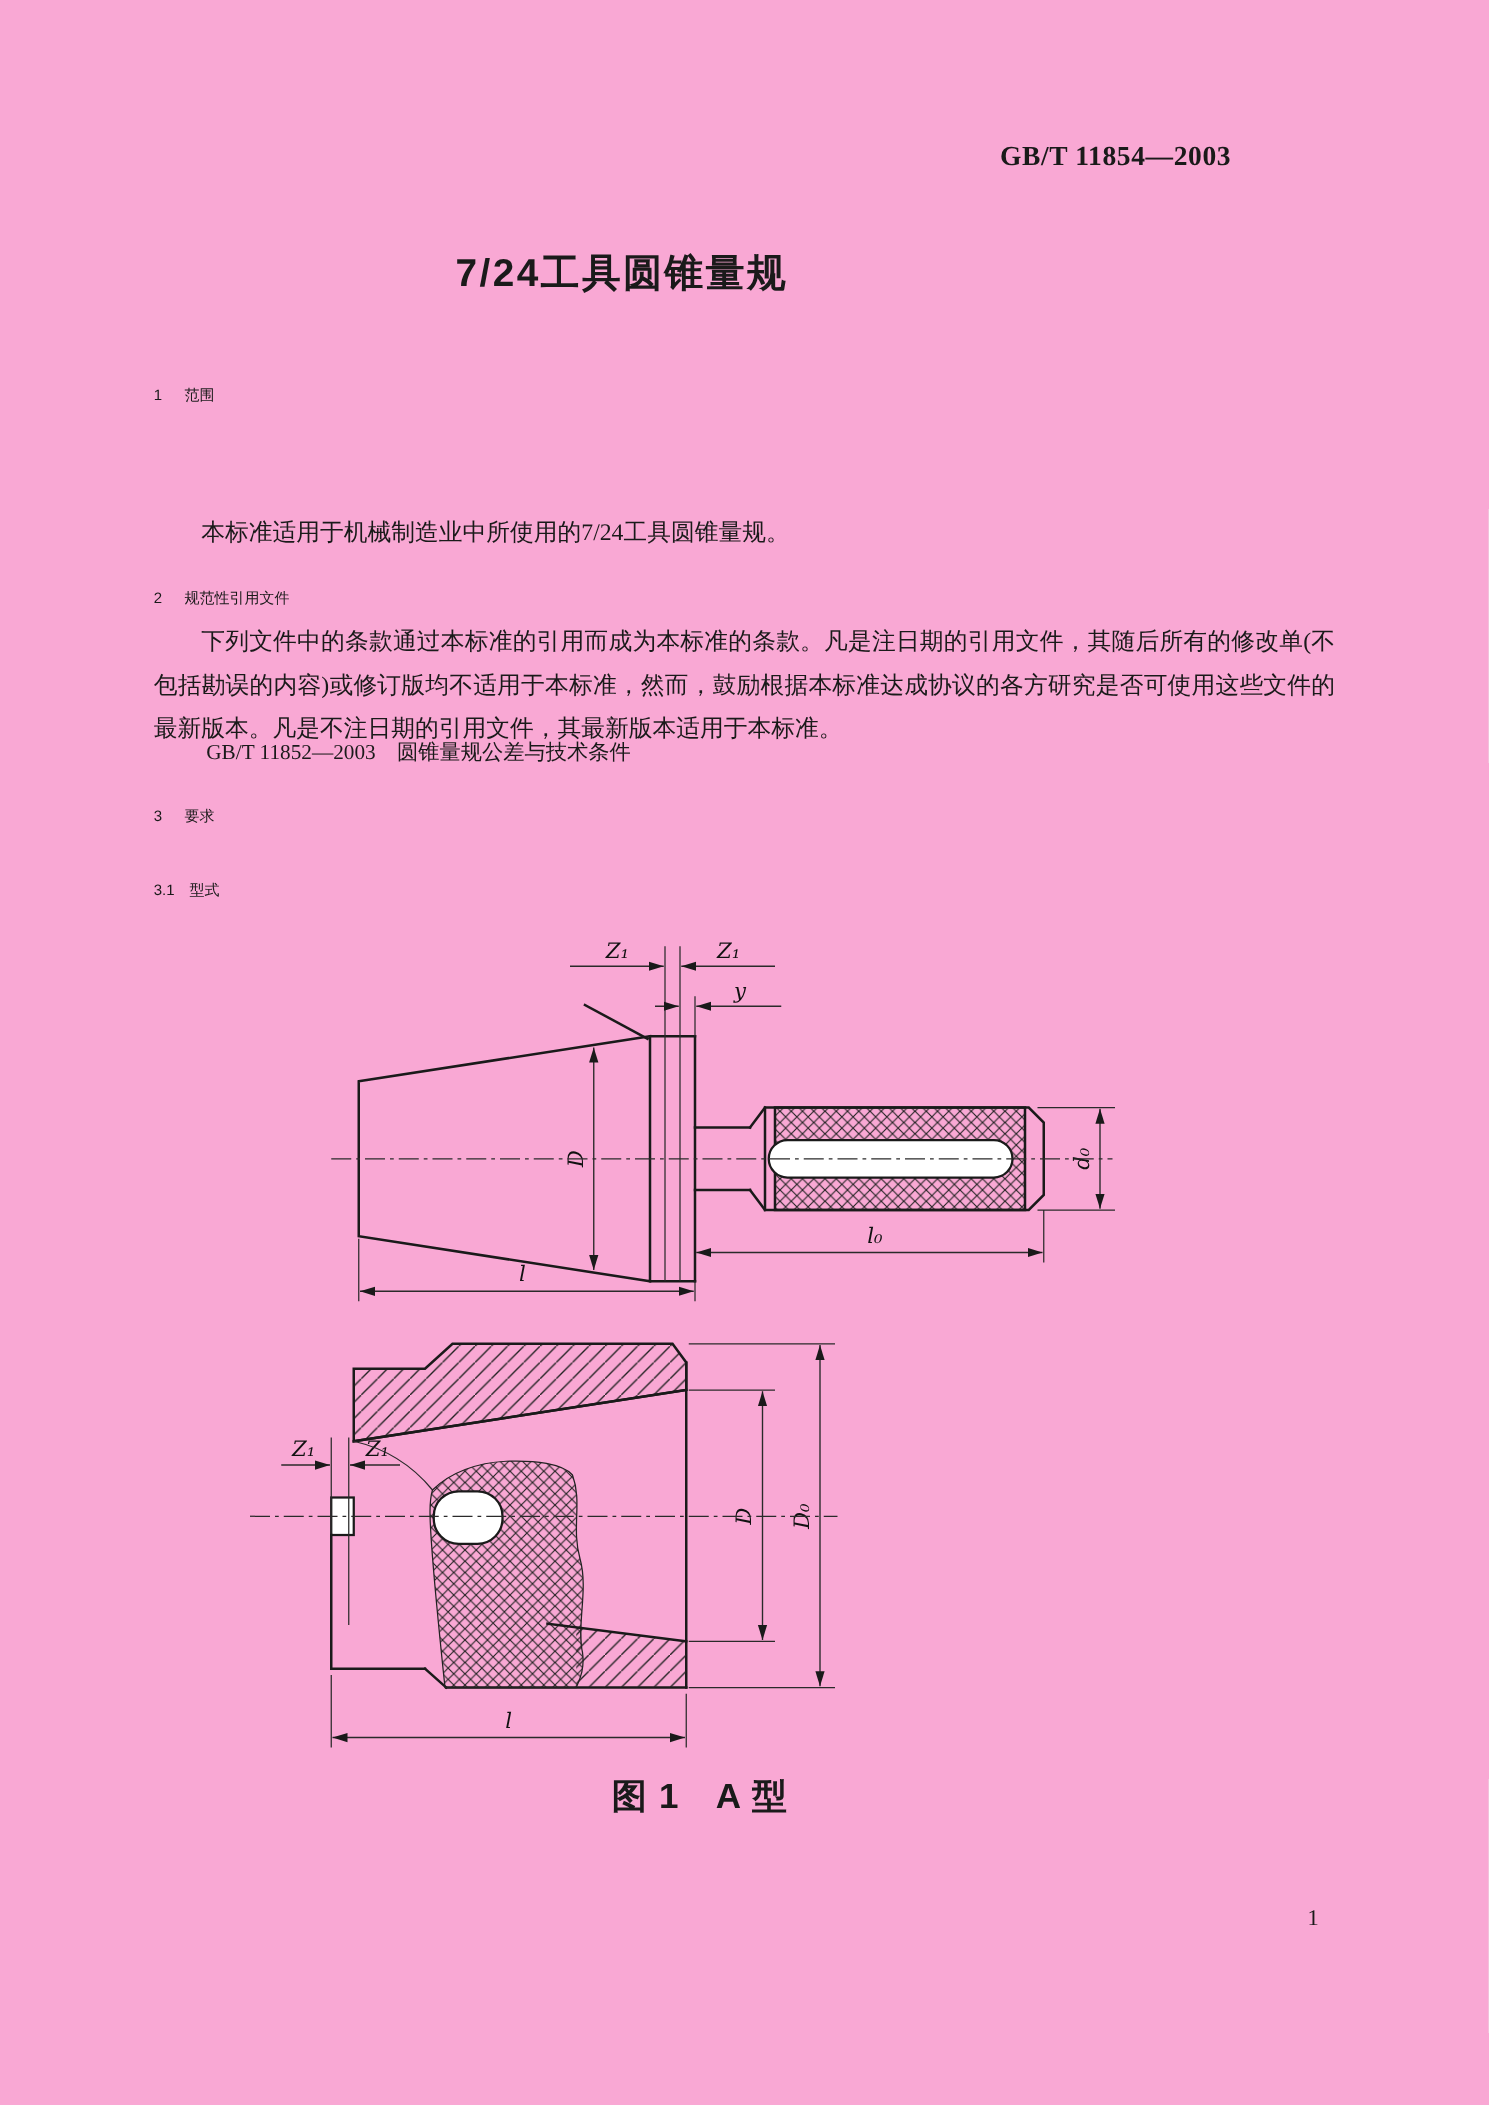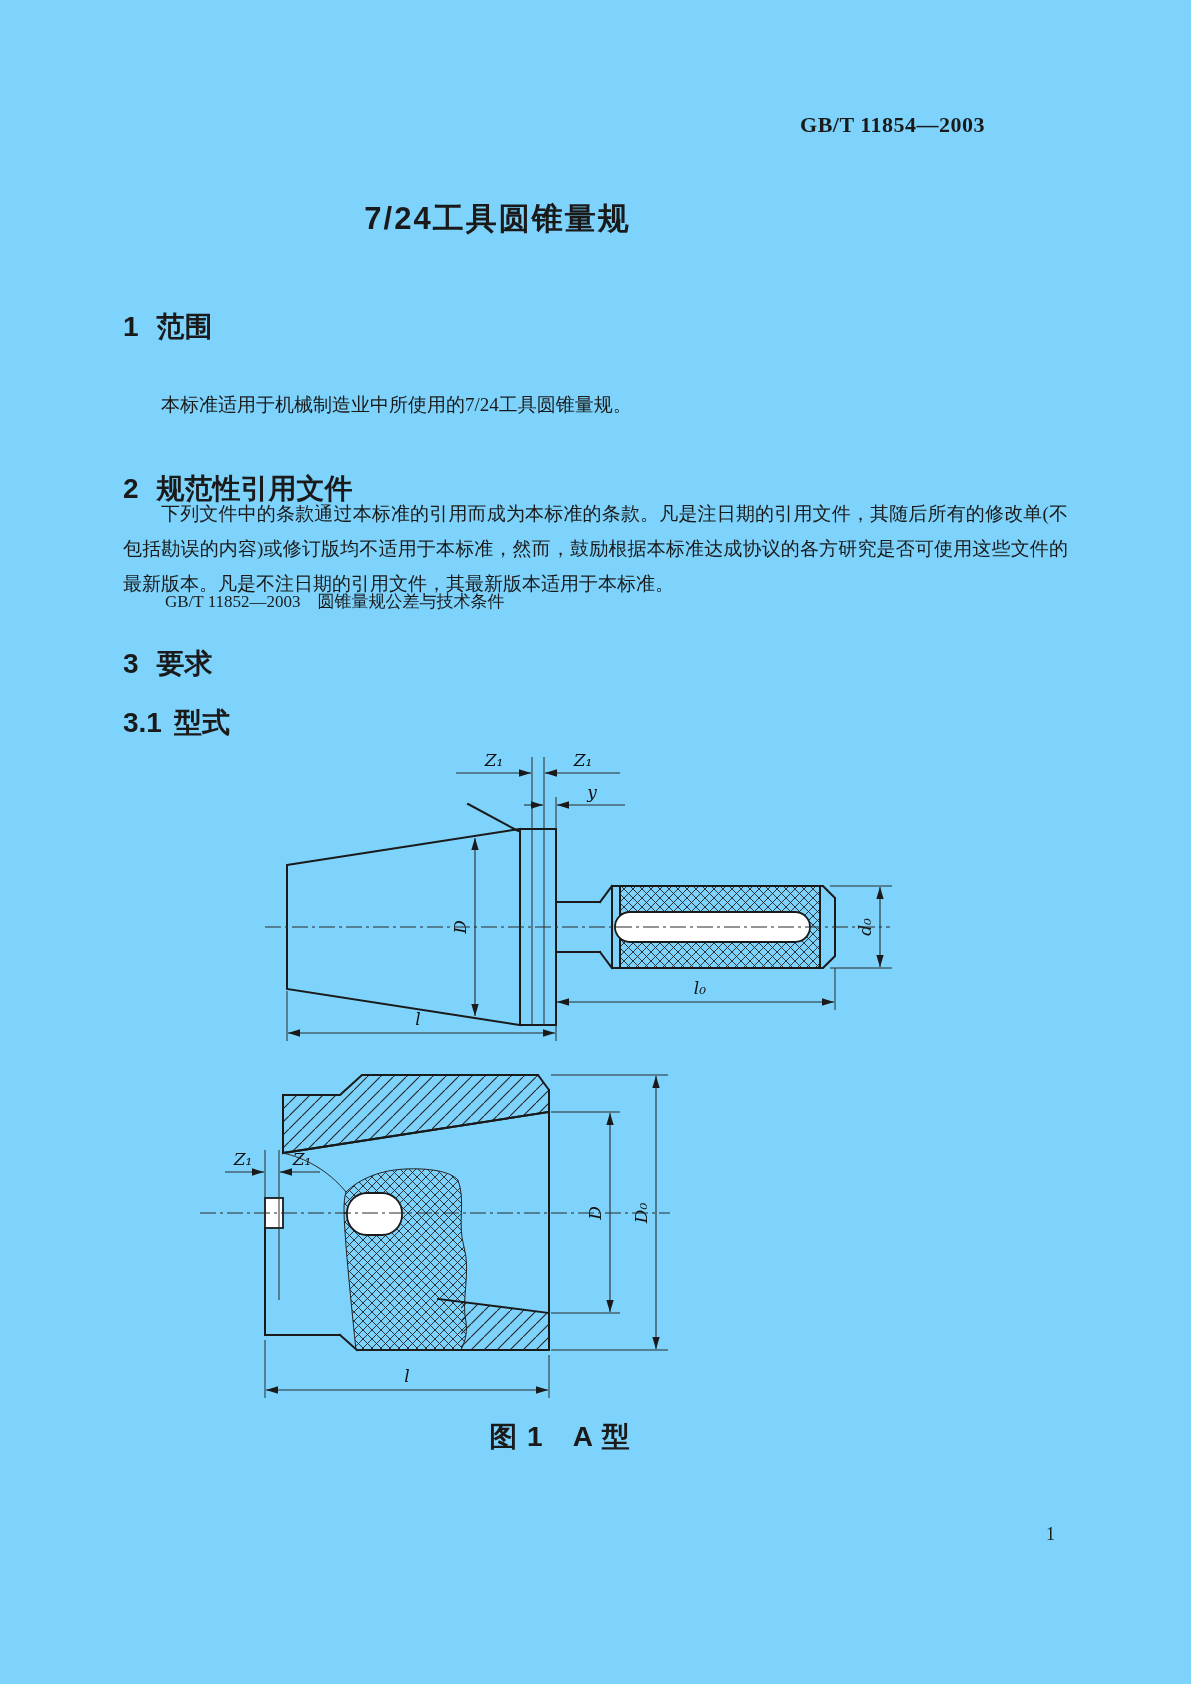--- a/index.html
+++ b/index.html
@@ -1,32 +1,32 @@
 <!DOCTYPE html>
 <html><head>
 <meta charset="utf-8">
 <style>
   html,body{margin:0;padding:0;background:#e8e8e8;}
   .page{
-    position:relative;width:1191px;height:1684px;background:#7dd3fc;
+    position:relative;width:1191px;height:1684px;background:#f9a8d4;
     margin:0 auto;overflow:hidden;color:#1a1a1a;
     font-family:"Liberation Serif","DejaVu Serif",serif;
   }
   .abs{position:absolute;}
   .std-code{
     top:112px;right:206px;font-size:22px;font-weight:bold;
     font-family:"Liberation Serif","DejaVu Serif",serif;letter-spacing:.5px;
   }
   .doc-title{
     top:198px;left:0;width:995px;text-align:center;
     font-size:31px;font-weight:bold;letter-spacing:2px;
     font-family:"Liberation Sans","DejaVu Sans",sans-serif;
   }
   .sec-head{
-    left:123px;font-size:28px;font-weight:bold;
+    left:123px;font-size:12px;font-weight:normal;
     font-family:"Liberation Sans","DejaVu Sans",sans-serif;
   }
   .sec-head .num{display:inline-block;margin-right:18px;}
   .body-p{
     left:123px;width:945px;font-size:19px;line-height:35px;
     text-align:justify;text-indent:2em;
   }
   .single{text-align:left;}
   .ref-line{left:165px;font-size:17px;}
   .fig-caption{
@@ -49,21 +49,21 @@
 
 <div class="page">
 
   <div class="abs std-code">GB/T 11854—2003</div>
 
   <div class="abs doc-title">7/24工具圆锥量规</div>
 
   <div class="abs sec-head" style="top:308px;">
     <span class="num">1</span><span>范围</span>
   </div>
-  <div class="abs body-p single" style="top:387px;">本标准适用于机械制造业中所使用的7/24工具圆锥量规。</div>
+  <div class="abs body-p single" style="top:409px;">本标准适用于机械制造业中所使用的7/24工具圆锥量规。</div>
 
   <div class="abs sec-head" style="top:470px;">
     <span class="num">2</span><span>规范性引用文件</span>
   </div>
   <div class="abs body-p" style="top:496px;">下列文件中的条款通过本标准的引用而成为本标准的条款。凡是注日期的引用文件，其随后所有的修改单(不包括勘误的内容)或修订版均不适用于本标准，然而，鼓励根据本标准达成协议的各方研究是否可使用这些文件的最新版本。凡是不注日期的引用文件，其最新版本适用于本标准。</div>
   <div class="abs ref-line" style="top:590px;">GB/T 11852—2003　圆锥量规公差与技术条件</div>
 
   <div class="abs sec-head" style="top:645px;">
     <span class="num">3</span><span>要求</span>
   </div>

